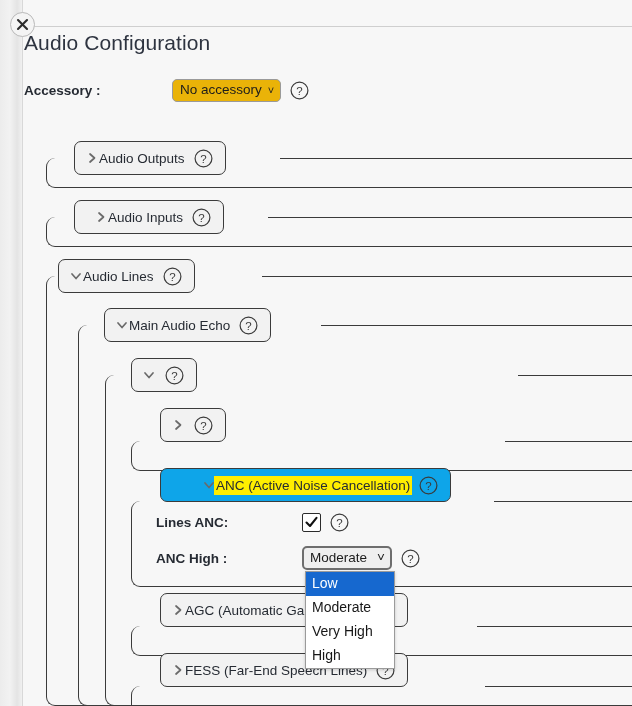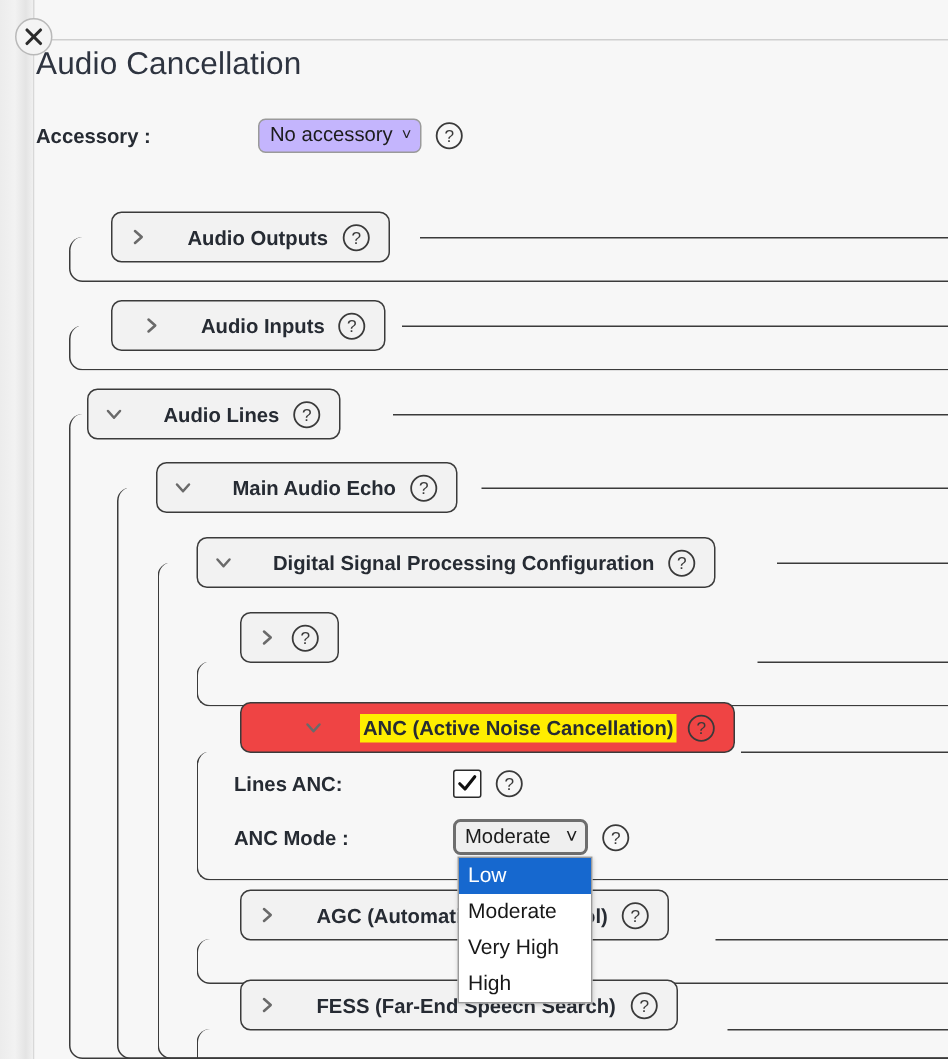--- a/index.html
+++ b/index.html
@@ -76,21 +76,21 @@
   .accessory-label {
     font-size: 13.5px;
     font-weight: bold;
     color: #262b33;
     width: 148px;
   }
   .select-box {
     display: inline-flex;
     align-items: center;
     gap: 6px;
-    background: #c4b5fd;
+    background: #eab308;
     border: 1px solid #9a9a9a;
     border-radius: 5px;
     padding: 2px 6px 3px 7px;
     font-size: 13.5px;
     color: #1c1c1c;
     cursor: pointer;
     line-height: 16px;
   }
   .select-box .caret { font-size: 11px; color: #222; }
 
@@ -123,26 +123,26 @@
     align-items: center;
     height: 34px;
     background: #f2f2f2;
     border: 1px solid #3b3b3b;
     border-radius: 7px;
     padding: 0 12px 0 10px;
     cursor: pointer;
     z-index: 5;
     white-space: nowrap;
   }
-  .sec-head.white { background: #ef4444; padding-left: 41px; }
+  .sec-head.white { background: #0ea5e9; padding-left: 41px; }
   .sec-title {
     font-size: 13.5px;
-    font-weight: bold;
+    font-weight: normal;
     color: #262b33;
-    margin-left: 26px;
+    margin-left: 0;
     position: relative;
   }
   .sec-title.hl {
     background: #ffee00;
     box-shadow: 0 0 0 2px #ffee00;
   }
   .chev {
     width: 14px; height: 14px;
     flex: 0 0 auto;
     color: #6a6a6a;
@@ -231,21 +231,21 @@
   <div class="panel-edge"></div>
   <div class="dialog"></div>
 
   <div class="close-btn">
     <svg width="23" height="23" viewBox="0 0 23 23" aria-hidden="true">
       <line x1="7" y1="7" x2="16" y2="16" stroke="#2b2b2b" stroke-width="2.1" stroke-linecap="round"></line>
       <line x1="16" y1="7" x2="7" y2="16" stroke="#2b2b2b" stroke-width="2.1" stroke-linecap="round"></line>
     </svg>
   </div>
 
-  <div class="page-title">Audio Cancellation</div>
+  <div class="page-title">Audio Configuration</div>
 
   <div class="accessory-row">
     <span class="accessory-label">Accessory :</span>
     <span class="select-box">
       <span>No accessory</span>
       <span class="caret">˅</span>
     </span>
     <span class="help-icon">
       <svg width="19" height="19" viewBox="0 0 19 19">
         <circle cx="9.5" cy="9.5" r="8.4" fill="none" stroke="#3a3a3a" stroke-width="1.2"></circle>
@@ -323,21 +323,20 @@
   </div>
 
   <div class="sec-body open" style="left:105px; top:375px; width:527px; height:331px;"></div>
   <div class="sec-rule" style="left:518px; top:375px; width:114px;"></div>
   <div class="sec-head" style="left:131px; top:358px;">
     <span class="chev">
       <svg width="14" height="14" viewBox="0 0 14 14">
           <polyline points="3,5 7,9.5 11,5" fill="none" stroke="#6a6a6a" stroke-width="1.7" stroke-linecap="round" stroke-linejoin="round"></polyline>
         </svg>
     </span>
-    <span class="sec-title">Digital Signal Processing Configuration</span>
     <span class="help-icon">
       <svg width="19" height="19" viewBox="0 0 19 19">
           <circle cx="9.5" cy="9.5" r="8.4" fill="none" stroke="#3a3a3a" stroke-width="1.2"></circle>
           <text x="9.5" y="13.6" text-anchor="middle" font-family="Liberation Sans, sans-serif" font-size="11.5" fill="#3a3a3a">?</text>
         </svg>
     </span>
   </div>
 
   <div class="sec-body" style="left:131px; top:441px; width:501px; height:30px;"></div>
   <div class="sec-rule" style="left:505px; top:441px; width:127px;"></div>
@@ -381,21 +380,21 @@
     </span>
     <span class="help-icon">
       <svg width="19" height="19" viewBox="0 0 19 19">
           <circle cx="9.5" cy="9.5" r="8.4" fill="none" stroke="#3a3a3a" stroke-width="1.2"></circle>
           <text x="9.5" y="13.6" text-anchor="middle" font-family="Liberation Sans, sans-serif" font-size="11.5" fill="#3a3a3a">?</text>
         </svg>
     </span>
   </div>
 
   <div class="field-row" style="left:156px; top:546px;">
-    <span class="field-label">ANC Mode :</span>
+    <span class="field-label">ANC High :</span>
     <span class="select-focus">
       <span>Moderate</span>
       <span class="caret">˅</span>
     </span>
     <span class="help-icon">
       <svg width="19" height="19" viewBox="0 0 19 19">
           <circle cx="9.5" cy="9.5" r="8.4" fill="none" stroke="#3a3a3a" stroke-width="1.2"></circle>
           <text x="9.5" y="13.6" text-anchor="middle" font-family="Liberation Sans, sans-serif" font-size="11.5" fill="#3a3a3a">?</text>
         </svg>
     </span>
@@ -419,21 +418,21 @@
   </div>
 
   <div class="sec-body" style="left:131px; top:686px; width:501px; height:30px;"></div>
   <div class="sec-rule" style="left:485px; top:686px; width:147px;"></div>
   <div class="sec-head" style="left:160px; top:653px;">
     <span class="chev">
       <svg width="14" height="14" viewBox="0 0 14 14">
           <polyline points="5,3 9.5,7 5,11" fill="none" stroke="#6a6a6a" stroke-width="1.7" stroke-linecap="round" stroke-linejoin="round"></polyline>
         </svg>
     </span>
-    <span class="sec-title">FESS (Far-End Speech Search)</span>
+    <span class="sec-title">FESS (Far-End Speech Lines)</span>
     <span class="help-icon">
       <svg width="19" height="19" viewBox="0 0 19 19">
           <circle cx="9.5" cy="9.5" r="8.4" fill="none" stroke="#3a3a3a" stroke-width="1.2"></circle>
           <text x="9.5" y="13.6" text-anchor="middle" font-family="Liberation Sans, sans-serif" font-size="11.5" fill="#3a3a3a">?</text>
         </svg>
     </span>
   </div>
 
   <div class="dropdown-list">
     <div class="dd-item sel">Low</div>

